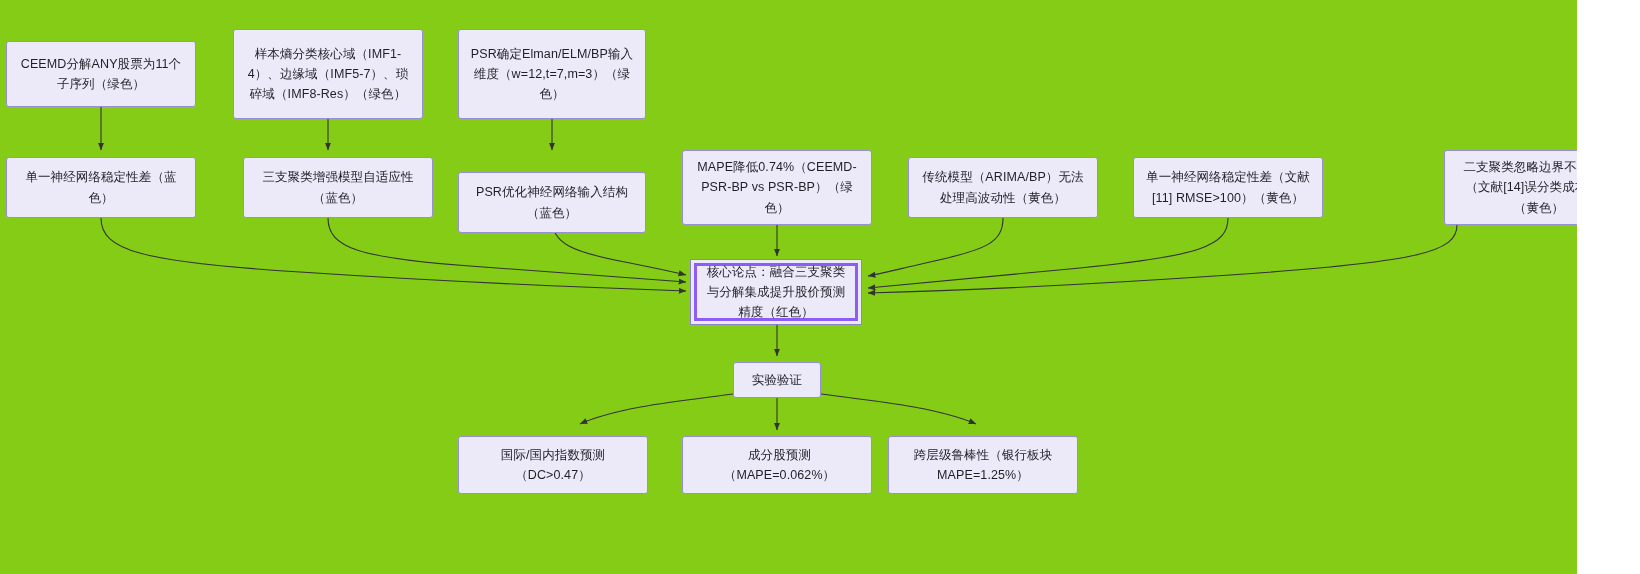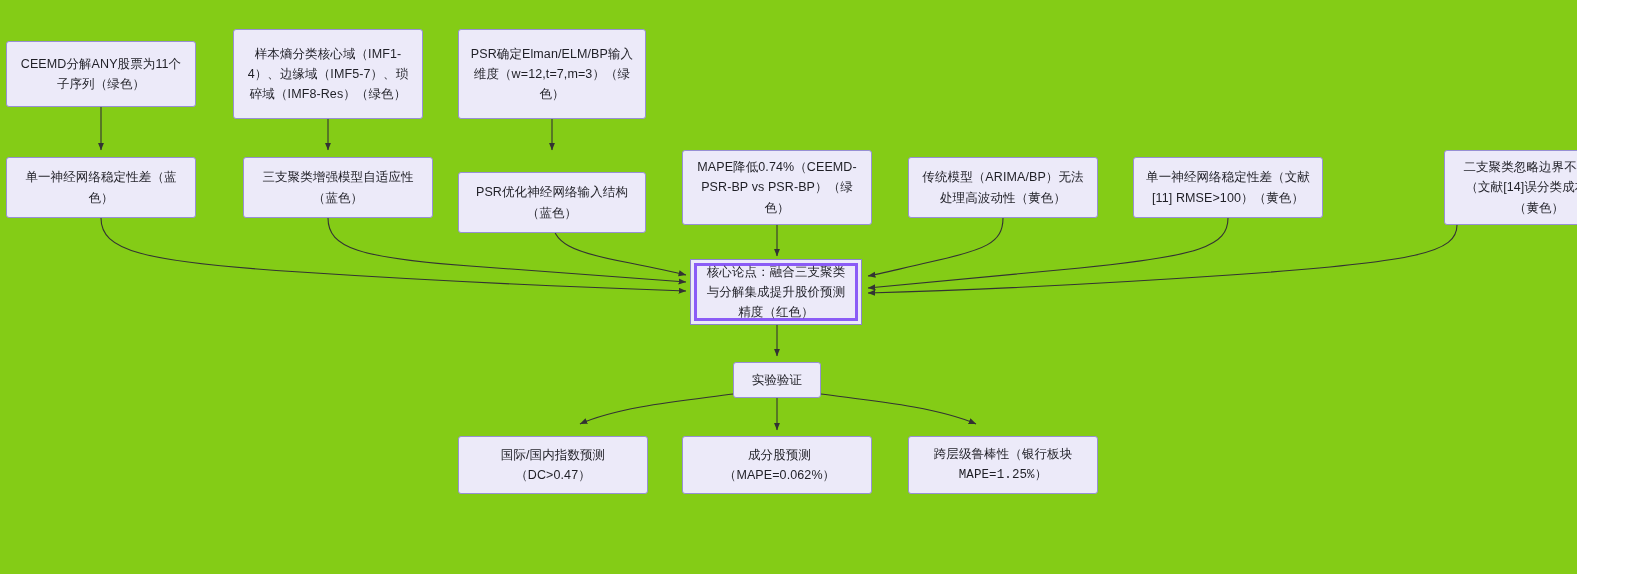--- a/index.html
+++ b/index.html
@@ -142,21 +142,21 @@
       </div>
       <div class="node" style="left: 733px; top: 362px; width: 88px; height: 36px;">
         <span>实验验证</span>
       </div>
       <div class="node" style="left: 458px; top: 436px; width: 190px; height: 58px;">
         <span>国际/国内指数预测（DC&gt;0.47）</span>
       </div>
       <div class="node" style="left: 682px; top: 436px; width: 190px; height: 58px; padding-left: 14px;">
         <span>成分股预测（MAPE=0.062%）</span>
       </div>
-      <div class="node" style="left: 908px; top: 436px; width: 190px; height: 58px; font-family: Liberation Mono, monospace;">
+      <div class="node" style="left: 888px; top: 436px; width: 190px; height: 58px;">
         <span>跨层级鲁棒性（银行板块MAPE=1.25%）</span>
       </div>
     </div>
 
   <div class="watermark" id="watermark" style="left: 1578px; top: 516px; width: 46px; height: 46px; background: rgb(244, 162, 190);">
     <span>中</span>
     <span class="wm-sub">CAI</span>
   </div>
 
 </div>

